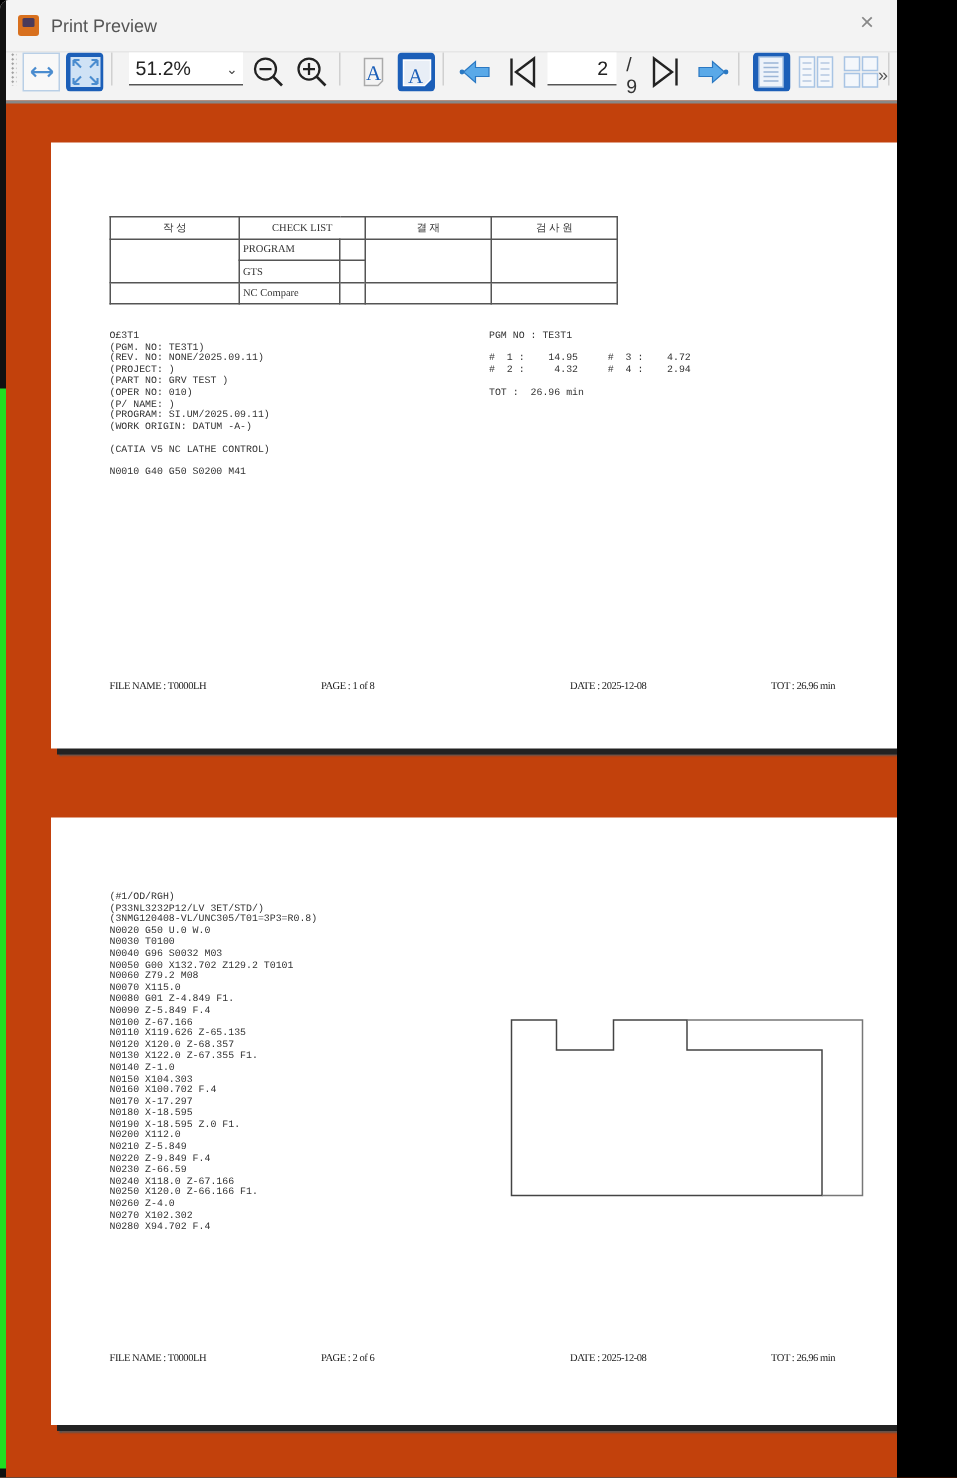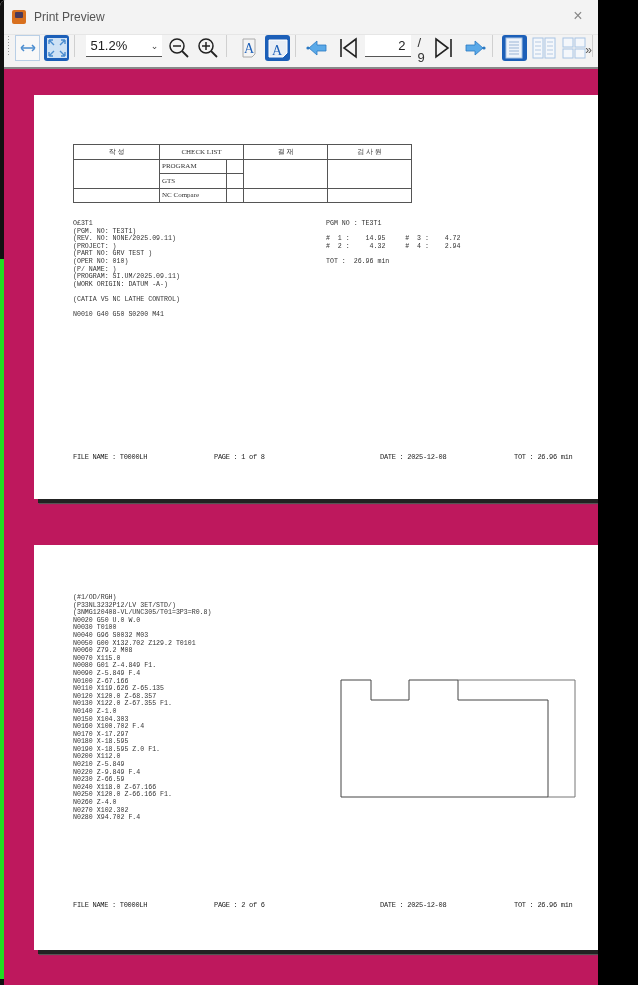--- a/index.html
+++ b/index.html
@@ -21,35 +21,35 @@
   .tb-btn { width: 26px; height: 26px; display: flex; align-items: center; justify-content: center; margin-left: 4px; border: 1px solid transparent; }
   .tb-btn.active { background: #1c5fb8; border-radius: 3px; }
   .tb-btn.framed { background: #f8f8f8; border: 1px solid #b9cfe6; }
   .sep { width: 1px; height: 22px; background: #d0d0d0; margin: 0 5px; }
   .zoom-select { width: 78px; height: 22px; margin-left: 6px; background: #fff; border-bottom: 1px solid #555; display: flex; align-items: center; justify-content: space-between; padding: 0 4px; font-size: 13px; color: #222; }
   .zoom-select .chev { font-size: 9px; color: #444; }
   .page-input { width: 48px; height: 22px; background: #fff; border-bottom: 1px solid #555; font-size: 13px; text-align: right; padding-right: 6px; line-height: 22px; color: #222; margin-left: 4px; }
   .page-total { font-size: 13px; color: #333; margin-left: 6px; }
   .more { position: absolute; right: 6px; top: 8px; font-size: 12px; color: #555; }
 
-  .viewport { position: absolute; left: 4px; top: 67px; width: 622px; height: 918px; background: #be185d; border-top: 2px solid #888; overflow: hidden; }
+  .viewport { position: absolute; left: 4px; top: 67px; width: 622px; height: 918px; background: #c2410c; border-top: 2px solid #888; overflow: hidden; }
   .vscroll { position: absolute; left: 626px; top: 67px; width: 12px; height: 918px; background: #f2f2f2; }
   .vscroll .thumb { position: absolute; left: 5px; top: 123px; width: 2px; height: 112px; background: #c4c4c4; border-radius: 1px; }
 
   .page { position: absolute; left: 30px; width: 574px; background: #fff; box-shadow: 4px 4px 0 #222, 5px 5px 1px #555; }
   .page1 { top: 26px; height: 404px; }
   .page2 { top: 476px; height: 405px; }
 
   .mono { font-family: "Liberation Mono", monospace; font-size: 6.6px; line-height: 7.6px; color: #333; white-space: pre; }
 
   table.check { position: absolute; left: 39px; top: 49px; border-collapse: collapse; }
   table.check td { border: 1px solid #555; font-family: "Liberation Serif", serif; font-size: 7px; color: #333; height: 14.5px; padding: 0 2px; }
   table.check td.c { text-align: center; }
 
-  .footer { position: absolute; left: 39px; right: 38px; font-family: Liberation Mono, monospace; font-size: 7px; color: #222; height: 10px; }
+  .footer { position: absolute; left: 39px; right: 38px; font-family: Liberation Serif, serif; font-size: 7px; color: #222; height: 10px; }
   .footer span { position: absolute; top: 0; white-space: nowrap; letter-spacing: -0.3px; }
 
   .drawing { position: absolute; left: 306px; top: 134px; }
 </style>
 </head>
 <body>
 
 <div class="window">
 
   <div class="titlebar">

